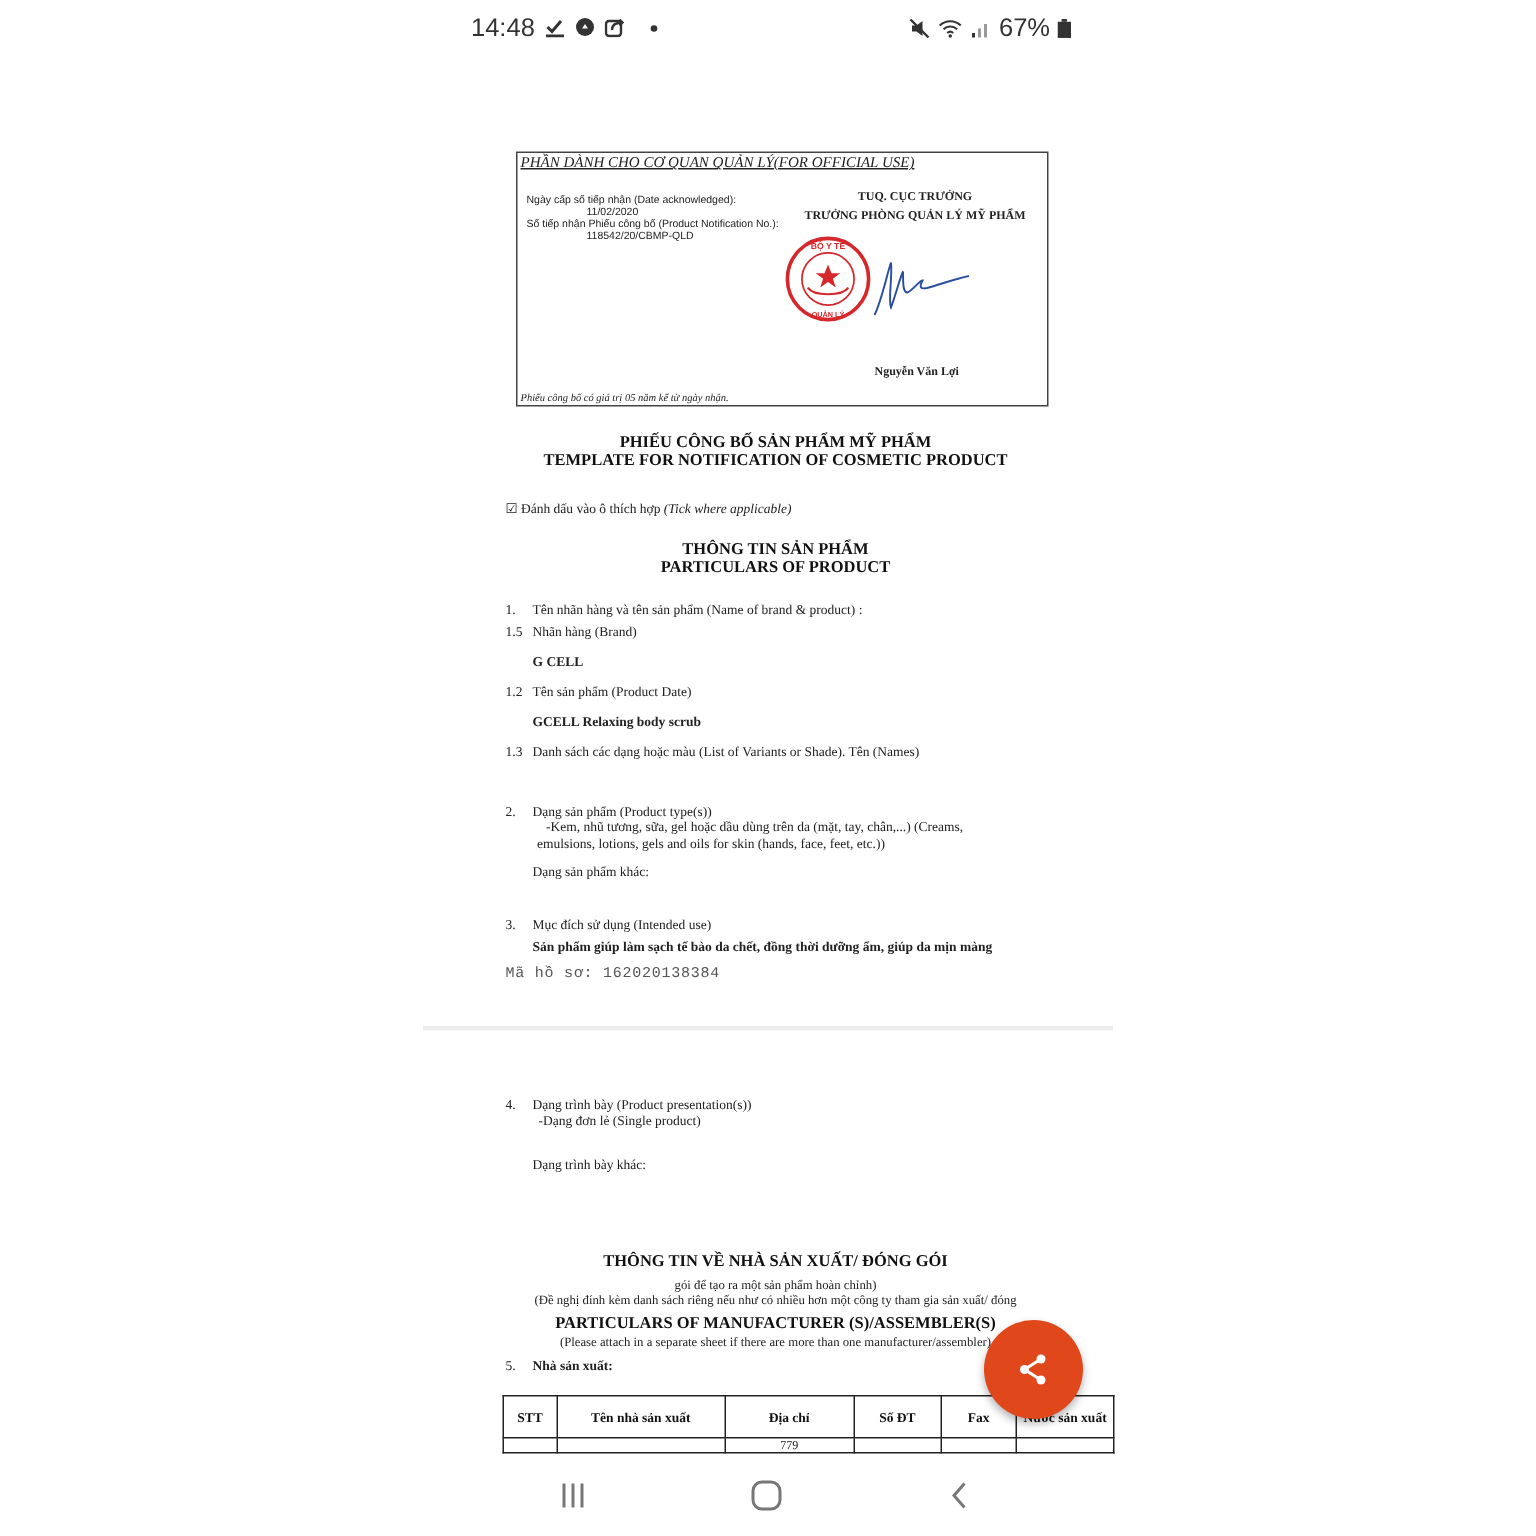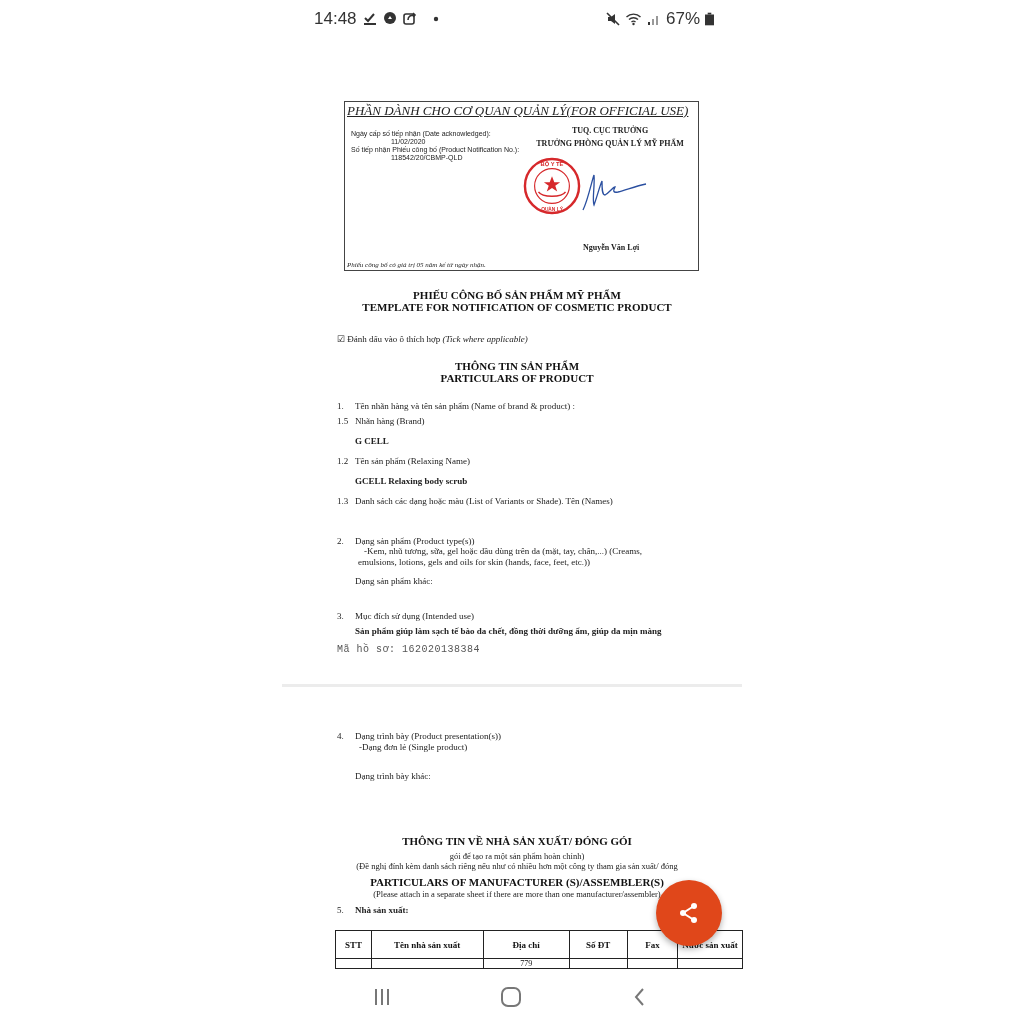--- a/index.html
+++ b/index.html
@@ -6,21 +6,21 @@
     html, body { width: 1024px; height: 1024px; background: #ffffff; overflow: hidden; }
     body { position: relative; font-family: "Liberation Serif", serif; color: #111; }
 
     
     .status-bar { position: absolute; top: 0; left: 0; width: 1024px; height: 40px; }
     .status-time { position: absolute; left: 314px; top: 9px; font-family: "Liberation Sans", sans-serif; font-size: 17px; color: #333; }
     .status-icons-left { position: absolute; left: 363px; top: 11px; display: flex; align-items: center; gap: 6px; }
     .status-icons-right { position: absolute; right: 310px; top: 9px; display: flex; align-items: center; gap: 5px; font-family: "Liberation Sans", sans-serif; font-size: 17px; color: #333; }
     .si { display: inline-block; width: 14px; height: 14px; }
     .official-box { position: absolute; left: 344px; top: 101px; width: 355px; height: 170px; border: 1px solid #444; }
-    .ob-header { position: absolute; left: 2px; top: 1px; font-size: 13px; font-style: italic; text-decoration: underline; color: #222; white-space: nowrap; }
+    .ob-header { position: absolute; left: 2px; top: 1px; font-size: 10px; font-style: italic; text-decoration: underline; color: #222; white-space: nowrap; }
     .ob-left { position: absolute; left: 6px; top: 28px; font-family: "Liberation Sans", sans-serif; font-size: 7px; line-height: 8px; color: #222; }
     .ob-left .ind { padding-left: 40px; }
     .ob-right { position: absolute; left: 180px; top: 22px; width: 170px; text-align: center; font-size: 8px; font-weight: bold; line-height: 13px; color: #222; }
     .ob-signer { position: absolute; left: 238px; top: 141px; font-size: 8px; font-weight: bold; color: #222; }
     .ob-footer { position: absolute; left: 2px; top: 159px; font-size: 7px; font-style: italic; color: #222; }
     .stamp { position: absolute; left: 178px; top: 55px; width: 58px; height: 58px; }
     .signature { position: absolute; left: 235px; top: 68px; width: 70px; height: 45px; }
 
     .doc-text { position: absolute; font-size: 9px; color: #222; white-space: nowrap; }
     .title-c { position: absolute; left: 282px; width: 470px; text-align: center; font-weight: bold; color: #111; }
@@ -127,21 +127,21 @@
   <div>THÔNG TIN SẢN PHẨM</div>
   <div>PARTICULARS OF PRODUCT</div>
 </div>
 
 <div class="doc-text" style="left:337px;top:401px;">1.</div>
 <div class="doc-text" style="left:355px;top:401px;text-align:right;">Tên nhãn hàng và tên sản phẩm (Name of brand &amp; product) :</div>
 <div class="doc-text" style="left:337px;top:416px;">1.5</div>
 <div class="doc-text" style="left:355px;top:416px;">Nhãn hàng (Brand)</div>
 <div class="doc-text bold" style="left:355px;top:436px;">G CELL</div>
 <div class="doc-text" style="left:337px;top:456px;">1.2</div>
-<div class="doc-text" style="left:355px;top:456px;">Tên sản phẩm (Relaxing Name)</div>
+<div class="doc-text" style="left:355px;top:456px;">Tên sản phẩm (Product Date)</div>
 <div class="doc-text bold" style="left:355px;top:476px;">GCELL Relaxing body scrub</div>
 <div class="doc-text" style="left:337px;top:496px;">1.3</div>
 <div class="doc-text" style="left:355px;top:496px;">Danh sách các dạng hoặc màu (List of Variants or Shade). Tên (Names)</div>
 
 <div class="doc-text" style="left:337px;top:536px;">2.</div>
 <div class="doc-text" style="left:355px;top:536px;">Dạng sản phẩm (Product type(s))</div>
 <div class="doc-text" style="left:364px;top:546px;">-Kem, nhũ tương, sữa, gel hoặc dầu dùng trên da (mặt, tay, chân,...)  (Creams,</div>
 <div class="doc-text" style="left:358px;top:557px;">emulsions, lotions, gels and oils for skin (hands, face, feet, etc.))</div>
 <div class="doc-text" style="left:355px;top:576px;">Dạng sản phẩm khác:</div>
 

